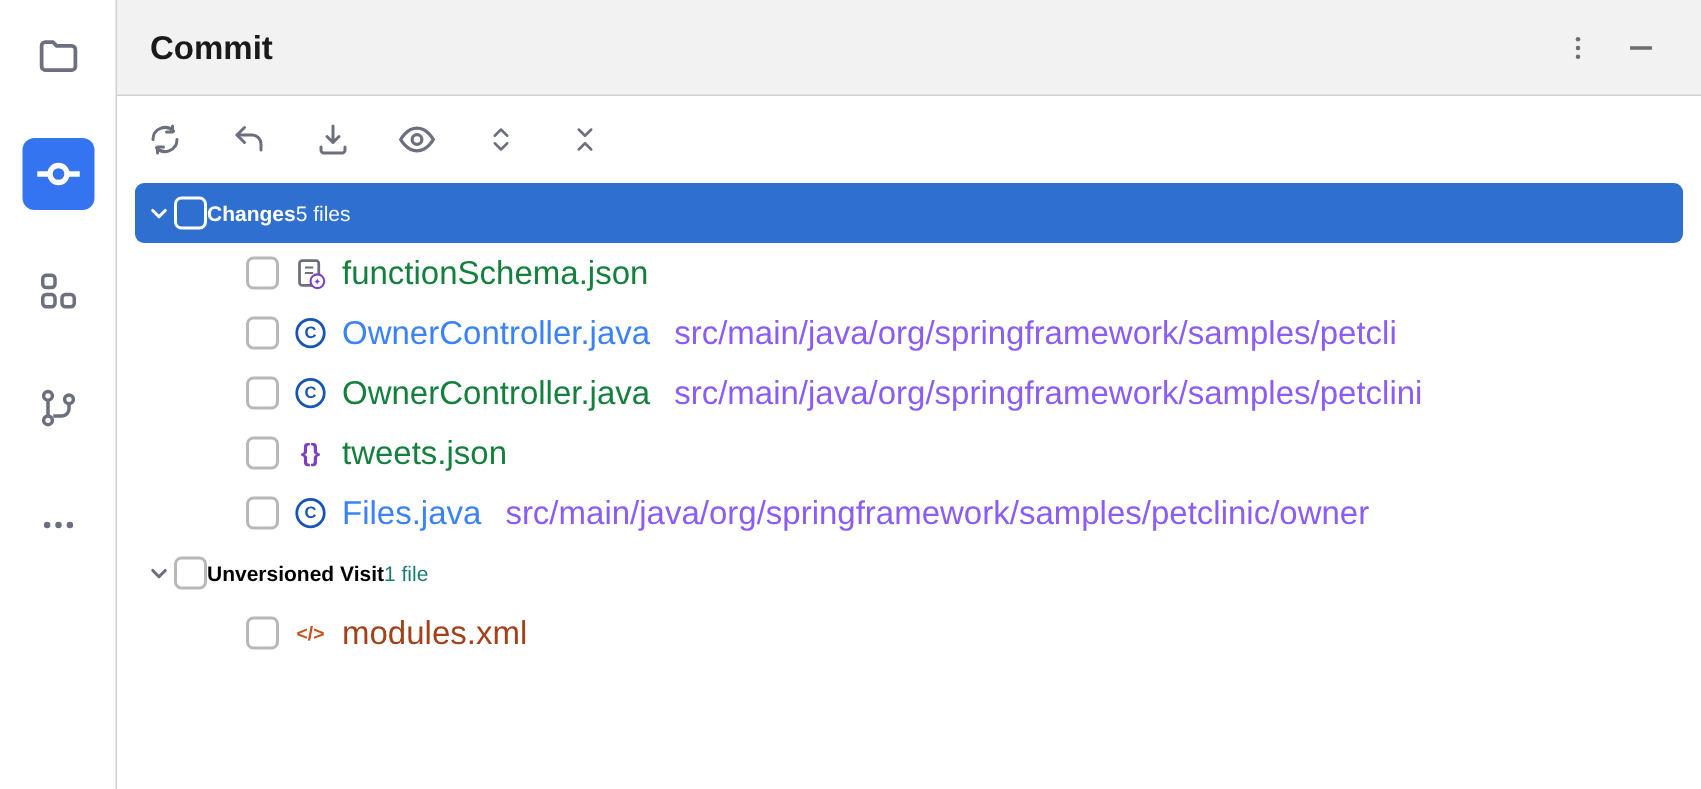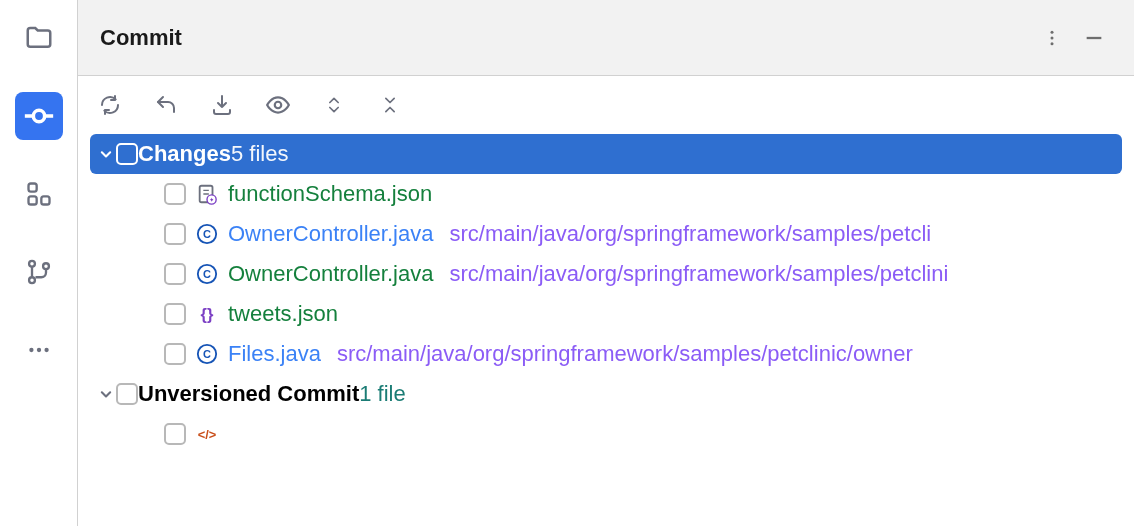--- a/index.html
+++ b/index.html
@@ -36,21 +36,21 @@
   background: #3574f0;
 }
 .rail-btn svg { display: block; }
 .main {
   flex: 1;
   display: flex;
   flex-direction: column;
   min-width: 0;
 }
 .titlebar {
-  height: 76px;
+  height: 64px;
   background: #f2f2f2;
   border-bottom: 1px solid #d1d1d1;
   display: flex;
   align-items: center;
   padding: 0 22px;
 }
 .titlebar .title {
   font-weight: 700;
   font-size: 22px;
   color: #1a1a1a;
@@ -86,21 +86,21 @@
   flex: 1;
   padding: 0 12px 0 12px;
   overflow: hidden;
 }
 .group-row {
   display: flex;
   align-items: center;
   height: 40px;
   border-radius: 6px;
   padding-left: 6px;
-  font-size: 22px;
+  font-size: 14px;
 }
 .group-row.sel {
   background: #2f6fd0;
   color: #fff;
 }
 .group-row.sel .chev path { stroke: #fff; }
 .group-row .chev { width: 20px; height: 20px; }
 .group-row .chk { width: 22px; height: 22px; }
 .group-row .label { font-weight: 700; }
 .group-row .count { font-weight: 400; opacity: 0.95; }
@@ -286,25 +286,26 @@
           </svg>
         </span>
         <span class="fname c-modified">Files.java</span>
         <span class="fpath">src/main/java/org/springframework/samples/petclinic/owner</span>
       </div>
       <div class="group-row unsel">
         <svg class="chev" viewBox="0 0 24 24">
           <path d="M7 10l5 5 5-5" stroke="#6c707e" stroke-width="2.5" fill="none" stroke-linecap="round" stroke-linejoin="round"></path>
         </svg>
         <div class="chk chkbox"></div>
-        <span class="label">Unversioned Commit</span>
+        <span class="label">Unversioned Visit</span>
         <span class="count">1 file</span>
       </div>
       <div class="file-row">
         <div class="fchk chkbox"></div>
         <span class="ficon">
           <svg width="22" height="22" viewBox="0 0 24 24">
             <text x="12" y="17" text-anchor="middle" font-size="14" font-weight="bold" fill="#c94f1b">&lt;/&gt;</text>
           </svg>
         </span>
+        <span class="fname c-unversioned">modules.xml</span>
       </div>
     </div>
 </div>
 
 </body></html>

